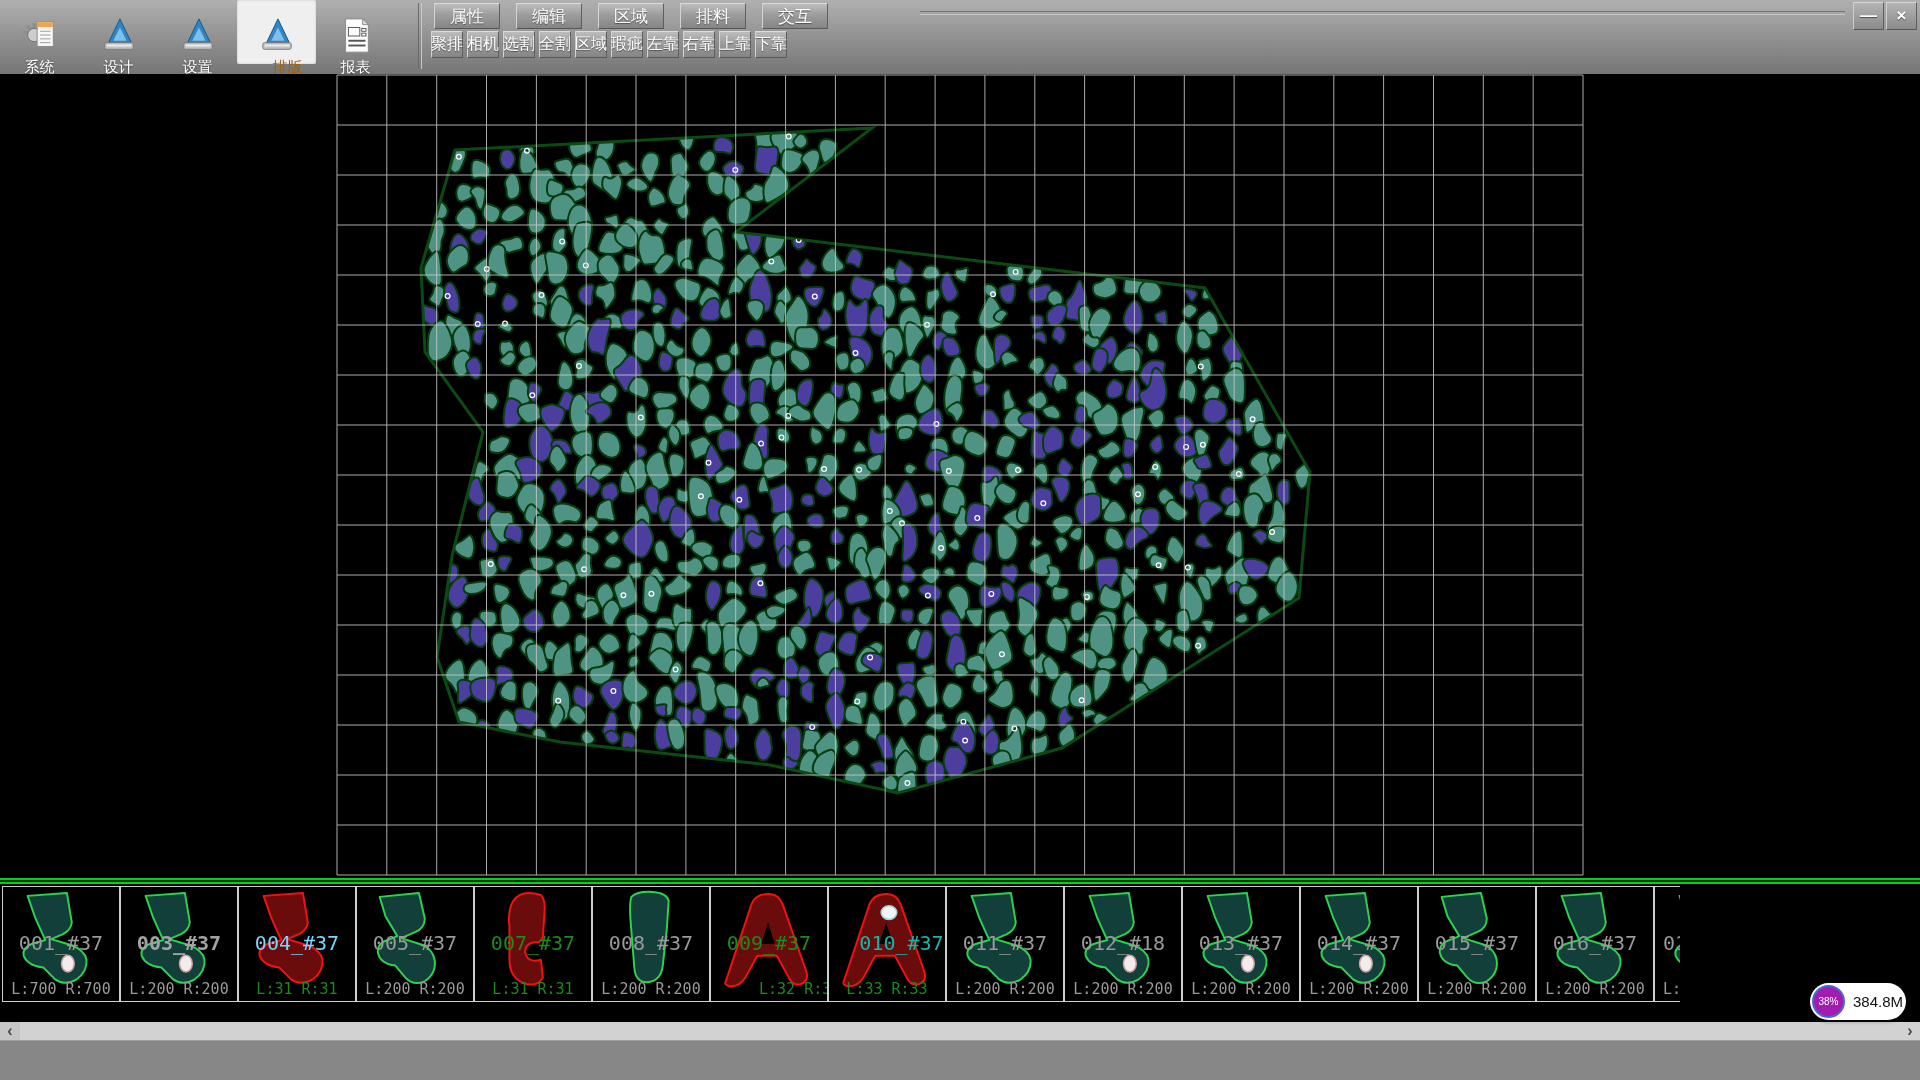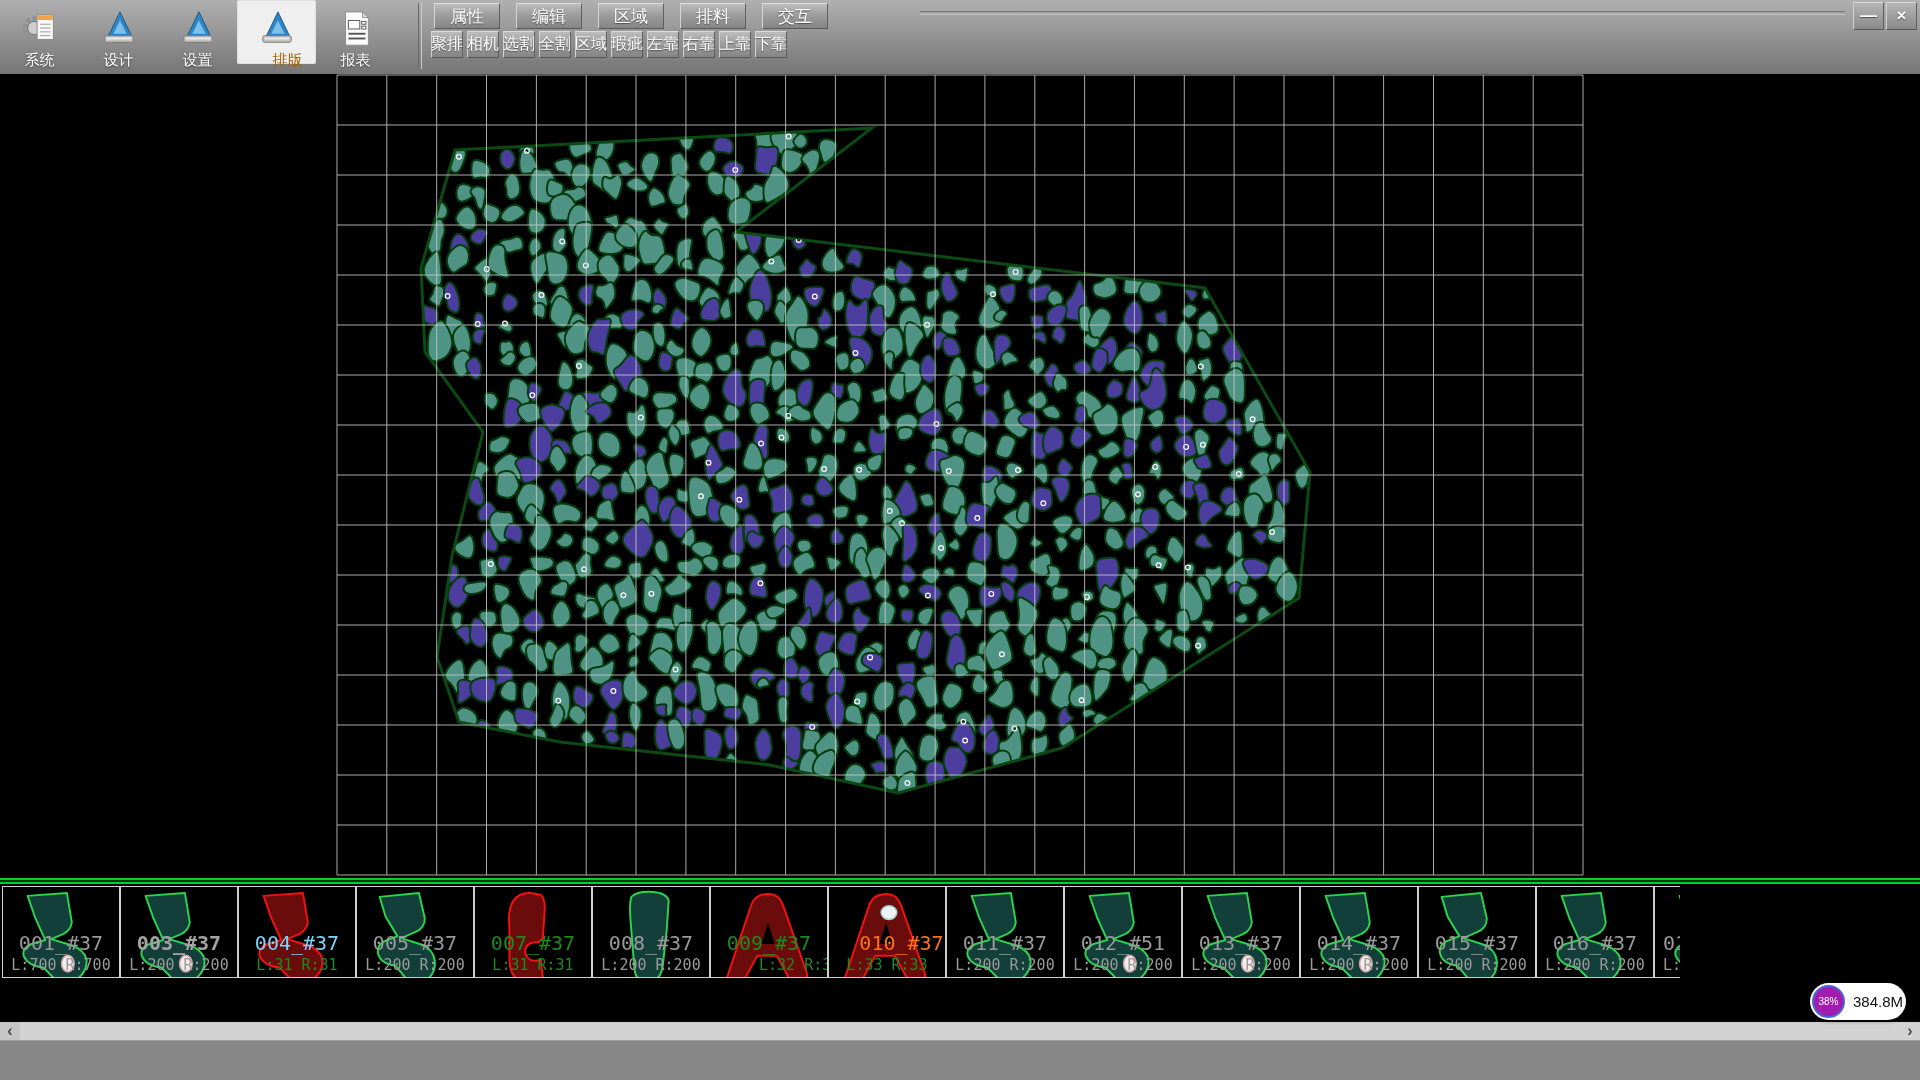--- a/index.html
+++ b/index.html
@@ -4,21 +4,21 @@
 <style>
   html,body{margin:0;padding:0;background:#000;}
   #app{position:relative;width:1920px;height:1080px;overflow:hidden;
        font-family:"Liberation Sans",sans-serif;background:#000;-webkit-user-select:none;user-select:none;}
 
   
   .toolbar{position:absolute;left:0;top:0;width:1920px;height:74px;
            background:linear-gradient(#b0b0b0,#8f8f8f 55%,#767676);}
   .iconbar{position:absolute;left:0;top:0;height:64px;display:flex;}
   .bigbtn{width:79px;height:64px;position:relative;display:flex;flex-direction:column;
-          align-items:center;box-sizing:border-box;padding-top:9px;cursor:default;}
+          align-items:center;box-sizing:border-box;padding-top:16px;cursor:default;}
   .bigbtn.sel{background:#efefef;border-radius:2px;box-shadow:inset 0 0 2px #bbb;}
   .bigbtn svg{width:38px;height:38px;margin-top:1px;}
   .blabel{margin-top:auto;margin-bottom:3px;font-size:15px;color:#fff;
           text-shadow:0 1px 2px rgba(0,0,0,.55);line-height:15px;}
   .bigbtn.sel .blabel{color:#a16207;text-shadow:none;margin-left:22px;}
   .vsep{position:absolute;left:418px;top:3px;width:2px;height:66px;
         border-left:1px solid #6a6a6a;border-right:1px solid #c9c9c9;}
   .menurow1{position:absolute;left:434px;top:3px;display:flex;gap:16px;}
   .menurow2{position:absolute;left:431px;top:31px;display:flex;gap:4px;}
   .mbtn{height:26px;display:flex;align-items:center;justify-content:center;color:#fff;
@@ -38,21 +38,21 @@
 
   
   #canvas-area{position:absolute;left:0;top:74px;width:1920px;height:804px;background:#000;}
   #canvas-area svg{display:block;}
 
   
   #thumb-strip{position:absolute;left:0;top:878px;width:1920px;height:144px;background:#000;}
   .greenline{position:absolute;left:0;top:0;width:100%;height:6px;
              background:linear-gradient(#00cf28 0,#00cf28 2px,#073207 2px,#073207 4px,#00cf28 4px,#00cf28 6px);}
   .cells{position:absolute;left:2px;top:8px;display:flex;}
-  .cell{position:relative;width:118px;height:92px;border:1px solid #cfcfcf;
+  .cell{position:relative;width:118px;height:116px;border:1px solid #cfcfcf;
         box-sizing:border-box;background:#000;overflow:hidden;flex:none;}
   .cell.partial{width:26px;border-right:none;}
   .cell svg.shape{position:absolute;left:6px;top:2px;width:104px;height:108px;}
   .pid{position:absolute;left:0;right:0;top:44px;text-align:center;
        font-family:"DejaVu Sans Mono",monospace;font-size:20px;white-space:nowrap;}
   .plr{position:absolute;left:0;right:0;bottom:3px;text-align:center;
        font-family:"DejaVu Sans Mono",monospace;font-size:15px;white-space:nowrap;}
   .cell.partial .pid,.cell.partial .plr{left:8px;right:auto;text-align:left;}
 
   
@@ -1040,36 +1040,36 @@
           </svg>
           <div class="pid" style="color: rgb(29, 138, 29);">009_#37</div>
           <div class="plr" style="color: rgb(29, 138, 29); padding-left: 48px;">L:32 R:31</div>
         </div>
         <div class="cell">
           <svg class="shape" viewBox="0 0 100 110" preserveAspectRatio="xMidYMid meet">
             <path d="M6,94 L32,16 Q36,5 50,5 Q60,5 64,16 L88,84 Q91,94 82,97 Q74,99 70,90 L58,68 L38,68 L26,90 Q20,100 10,99 Q4,98 6,94 Z" fill="#6A0C0C" stroke="#F21212" stroke-width="2" stroke-linejoin="round"></path>
             <path d="M42,56 L49,34 L56,56 Z" fill="#000"></path>
             <ellipse cx="52" cy="24" rx="8" ry="7" fill="#eef6f6" stroke="#9fd4d4" stroke-width="1.5"></ellipse>
           </svg>
-          <div class="pid" style="color: #f97316; padding-left: 29px;">010_#37</div>
+          <div class="pid" style="color: #14b8a6; padding-left: 29px;">010_#37</div>
           <div class="plr" style="color: rgb(29, 138, 29);">L:33 R:33</div>
         </div>
         <div class="cell">
           <svg class="shape" viewBox="0 0 100 110" preserveAspectRatio="xMidYMid meet">
             <path d="M16,7 L56,4 L61,34 Q60,42 52,46 L40,51 L60,57 Q74,62 76,72 Q77,84 66,92 Q54,99 44,92 L32,80 Q16,78 12,68 Q10,60 20,56 L34,52 L24,30 Z" fill="#123F3A" stroke="#2DD24D" stroke-width="2" stroke-linejoin="round"></path>
           </svg>
           <div class="pid" style="color: rgb(154, 154, 154);">011_#37</div>
           <div class="plr" style="color: rgb(154, 154, 154);">L:200 R:200</div>
         </div>
         <div class="cell">
           <svg class="shape" viewBox="0 0 100 110" preserveAspectRatio="xMidYMid meet">
             <path d="M16,7 L56,4 L61,34 Q60,42 52,46 L40,51 L60,57 Q74,62 76,72 Q77,84 66,92 Q54,99 44,92 L32,80 Q16,78 12,68 Q10,60 20,56 L34,52 L24,30 Z" fill="#123F3A" stroke="#2DD24D" stroke-width="2" stroke-linejoin="round"></path>
             <ellipse cx="57" cy="76" rx="6.5" ry="8.5" fill="#f2ecec" stroke="#cf9f9f" stroke-width="1.5"></ellipse>
           </svg>
-          <div class="pid" style="color: rgb(154, 154, 154);">012_#51</div>
+          <div class="pid" style="color: rgb(154, 154, 154);">012_#18</div>
           <div class="plr" style="color: rgb(154, 154, 154);">L:200 R:200</div>
         </div>
         <div class="cell">
           <svg class="shape" viewBox="0 0 100 110" preserveAspectRatio="xMidYMid meet">
             <path d="M16,7 L56,4 L61,34 Q60,42 52,46 L40,51 L60,57 Q74,62 76,72 Q77,84 66,92 Q54,99 44,92 L32,80 Q16,78 12,68 Q10,60 20,56 L34,52 L24,30 Z" fill="#123F3A" stroke="#2DD24D" stroke-width="2" stroke-linejoin="round"></path>
             <ellipse cx="57" cy="76" rx="6.5" ry="8.5" fill="#f2ecec" stroke="#cf9f9f" stroke-width="1.5"></ellipse>
           </svg>
           <div class="pid" style="color: rgb(154, 154, 154);">013_#37</div>
           <div class="plr" style="color: rgb(154, 154, 154);">L:200 R:200</div>
         </div>

